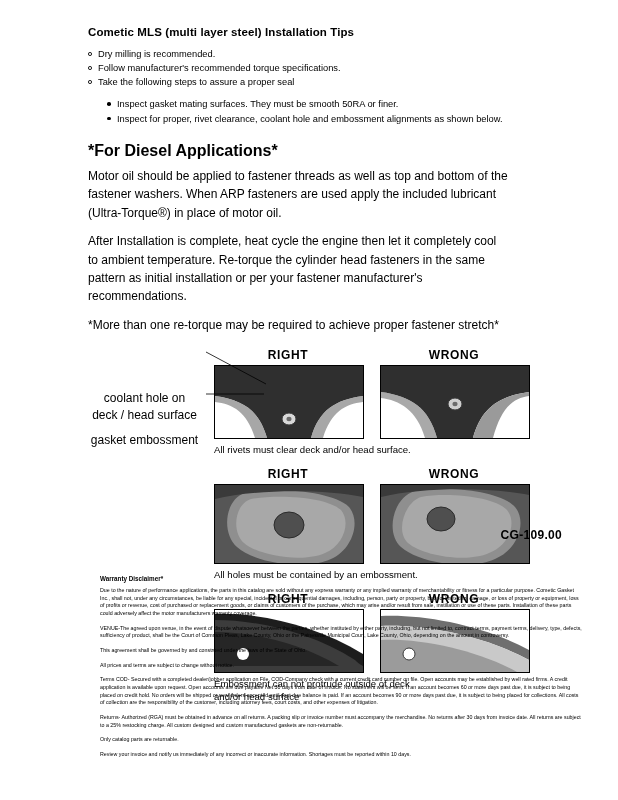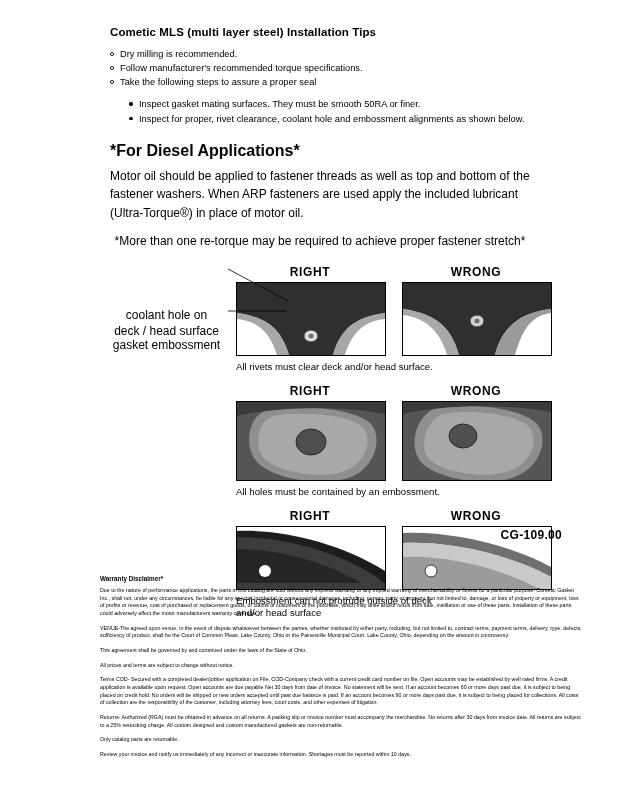--- a/index.html
+++ b/index.html
@@ -13,21 +13,21 @@
     font-family: "Liberation Sans", sans-serif;
     color: #000000;
     position: relative;
     overflow: hidden;
   }
   .page {
     position: relative;
     width: 618px;
     height: 564px;
     box-sizing: border-box;
-    padding: 26px 40px 10px 40px;
+    padding: 26px 40px 10px 18px;
   }
   h1.title {
     font-size: 11.5px;
     font-weight: bold;
     margin: 0 0 9px 70px;
     letter-spacing: 0.1px;
   }
   .bullets {
     margin: 0 0 0 70px;
     padding: 0;
@@ -75,21 +75,20 @@
     margin: 16px 0 7px 70px;
   }
   .para {
     font-size: 12px;
     line-height: 1.54;
     margin: 0 0 10px 70px;
     max-width: 420px;
   }
   .para.last {
     margin-bottom: 0;
-    text-align: center;
   }
 
   
   .figures {
     margin-top: 14px;
     position: relative;
     width: 100%;
   }
   .fig-row {
     display: flex;
@@ -178,20 +177,21 @@
       <span>Take the following steps to assure a proper seal</span>
       <ul class="subbullets">
         <li>Inspect gasket mating surfaces.  They must be smooth 50RA or finer.</li>
         <li>Inspect for proper, rivet clearance, coolant hole and embossment alignments as shown below.</li>
       </ul>
     </li>
   </ul>
 
   <h2 class="section">*For Diesel Applications*</h2>
   <p class="para">Motor oil should be applied to fastener threads as well as top and bottom of the fastener washers. When ARP fasteners are used apply the included lubricant (Ultra-Torque®) in place of motor oil.</p>
+  <p class="para">After Installation is complete, heat cycle the engine then let it completely cool to ambient temperature. Re-torque the cylinder head fasteners in the same pattern as initial installation or per your fastener manufacturer's recommendations.</p>
   <p class="para last">*More than one re-torque may be required to achieve proper fastener stretch*</p>
 
   <div class="figures">
 
     <div class="fig-row">
       <div class="fig-col">
         <div class="fig-label">RIGHT</div>
         <div class="fig-box">
           <svg viewBox="0 0 148 72" width="148" height="72">
             <rect x="0" y="0" width="148" height="72" fill="#ffffff"></rect>
@@ -248,21 +248,21 @@
           </svg>
         </div>
       </div>
     </div>
     <div class="caption">All holes must be contained by an embossment.</div>
 
     <div class="annot" style="top:-2px; left:64px; width:125px;">
       <div>coolant hole on</div>
       <div>deck / head surface</div>
     </div>
-    <div class="annot" style="top:28px; left:64px; width:125px;">gasket embossment</div>
+    <div class="annot" style="top:40px; left:64px; width:125px;">gasket embossment</div>
     <svg style="position:absolute; top:-6px; left:186px; pointer-events:none;" width="86" height="70">
       <line x1="2" y1="10" x2="62" y2="42" stroke="#000" stroke-width="0.8"></line>
       <line x1="2" y1="52" x2="60" y2="52" stroke="#000" stroke-width="0.8"></line>
     </svg>
 
     <div class="fig-row" style="margin-top:12px;">
       <div class="fig-col">
         <div class="fig-label">RIGHT</div>
         <div class="fig-box short">
           <svg viewBox="0 0 148 62" width="148" height="62">

